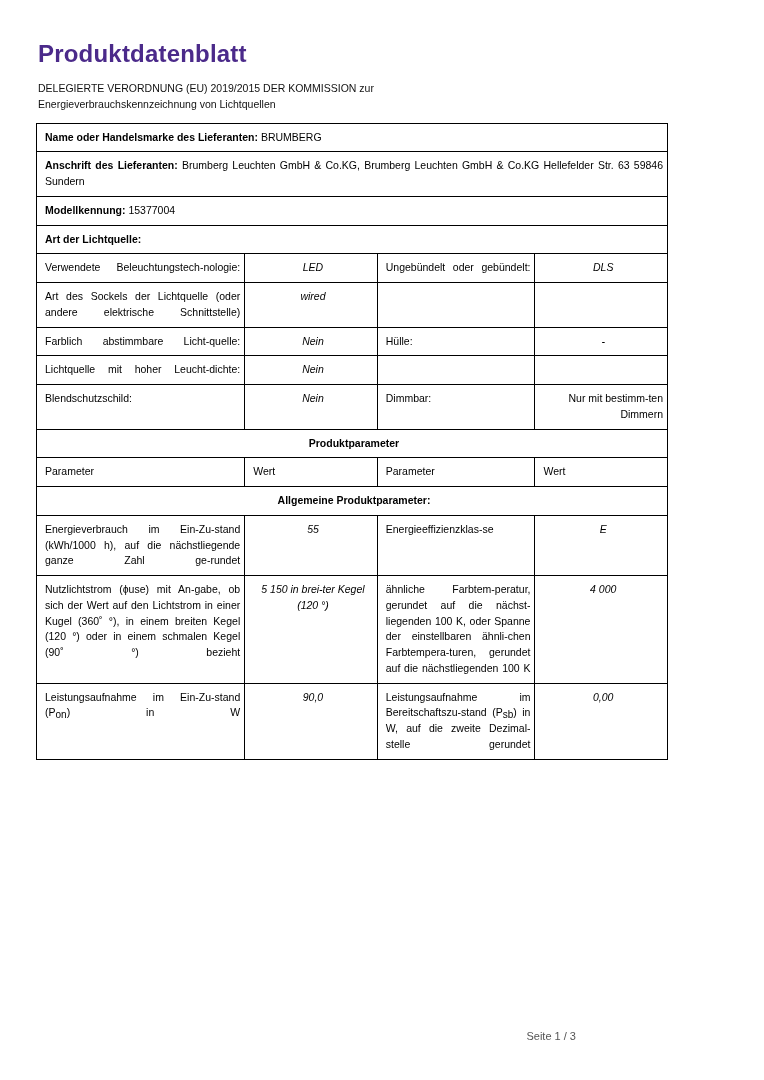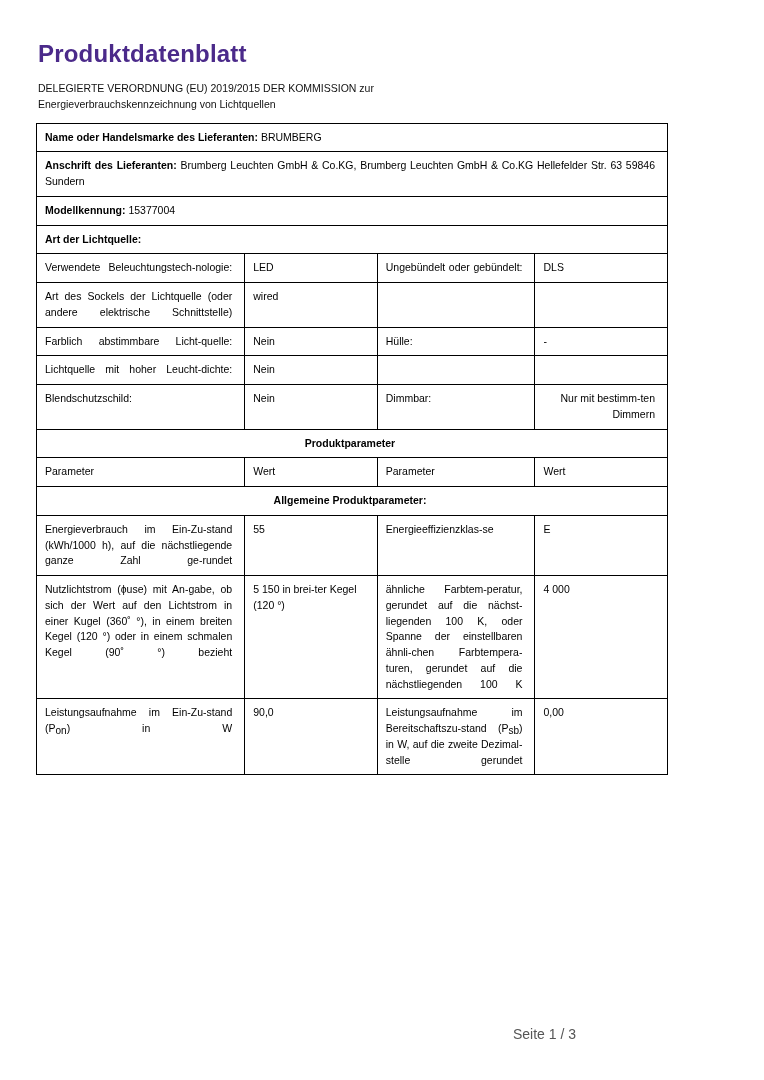--- a/index.html
+++ b/index.html
@@ -37,56 +37,57 @@
     margin: 0 0 10px 2px;
     color: #111;
   }
   table.main {
     width: 100%;
     border-collapse: collapse;
     table-layout: fixed;
   }
   table.main td {
     border: 1px solid #000;
-    padding: 6px 12px 6px 8px;
+    padding: 6px 4px 6px 8px;
     font-size: 10.5px;
     line-height: 1.5;
     vertical-align: top;
   }
   td.label {
     text-align: justify;
     text-align-last: justify;
     hyphens: manual;
   }
   td.label-plain {
     text-align: left;
   }
   td.value {
-    text-align: left;
+    text-align: center;
+    font-style: italic;
   }
   td.value-right {
     text-align: right;
   }
   td.center-head {
     text-align: center;
     font-weight: bold;
     margin-top: 45px;
   }
   .bold {
     font-weight: bold;
   }
   .nowrap-justify {
     text-align: justify;
     text-align-last: left;
   }
   .footer {
     position: absolute;
     right: 36px;
     bottom: 38px;
-    font-size: 14px;
+    font-size: 11px;
     color: #555;
     margin-left: 43px;
   }
   sub {
     font-size: 10px;
     vertical-align: baseline;
     position: relative;
     bottom: -2px;
   }
   .colA { width: 33%; }

